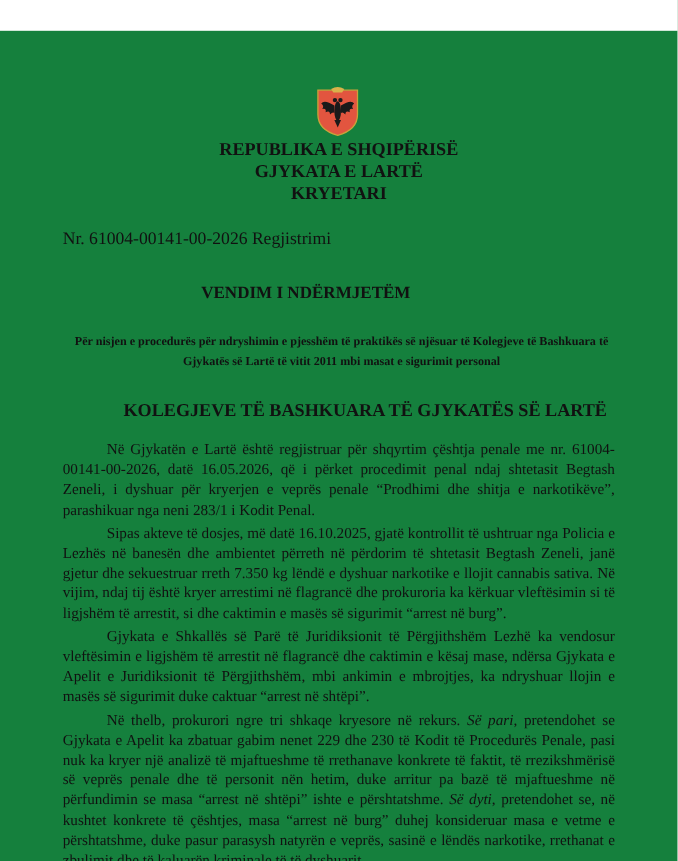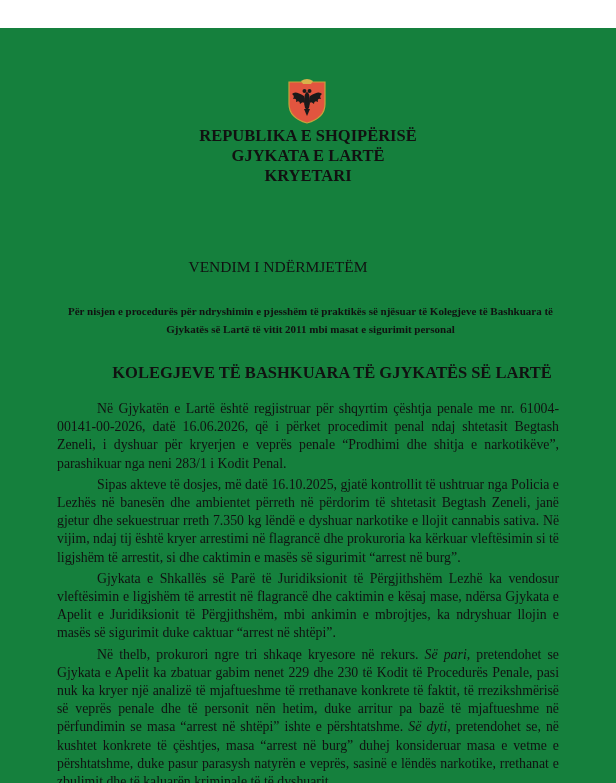--- a/index.html
+++ b/index.html
@@ -4,21 +4,21 @@
 <style>
   html, body { margin: 0; padding: 0; background: #ffffff; }
   body { width: 616px; height: 783px; overflow: hidden; position: relative; font-family: "Liberation Serif", "DejaVu Serif", serif; color: #111; }
   .page { position: absolute; left: 0; top: 0; width: 616px; height: 783px; background: #15803d; margin-top: 28px; }
   .emblem { position: absolute; left: 287px; top: 50px; width: 40px; height: 46px; }
   .header { position: absolute; left: 0; width: 616px; text-align: center; font-weight: bold; font-size: 16.5px; line-height: 20px; }
   .h1 { top: 98px; }
   .h2 { top: 118px; }
   .h3 { top: 138px; }
   .nr { position: absolute; left: 57px; top: 181px; font-size: 16px; }
-  .vendim { position: absolute; left: 0; width: 556px; text-align: center; top: 230px; font-weight: normal; font-size: 15.5px; }
+  .vendim { position: absolute; left: 0; width: 556px; text-align: center; top: 230px; font-weight: bold; font-size: 15.5px; }
   .subject { position: absolute; left: 58px; width: 505px; top: 274px; text-align: center; font-weight: bold; font-size: 11px; line-height: 18px; }
   .kolegje { position: absolute; left: 0; width: 616px; top: 335px; text-align: center; padding-left: 48px; box-sizing: border-box; font-weight: bold; font-size: 16.5px; }
   .body { position: absolute; left: 57px; width: 502px; top: 372px; font-size: 13.8px; line-height: 18.2px; text-align: justify; }
   .body p { margin: 0 0 3px 0; text-indent: 40px; }
   .body em { font-style: italic; }
 </style>
 </head>
 <body>
 
 <div class="page">
@@ -33,27 +33,28 @@
       <circle cx="17.5" cy="13" r="2"></circle>
       <circle cx="22.5" cy="13" r="2"></circle>
       <path d="M17 31 L20 38 L23 31 Z"></path>
     </g>
   </svg>
 
   <div class="header h1">REPUBLIKA E SHQIPËRISË</div>
   <div class="header h3">KRYETARI</div>
   <div class="header h2">GJYKATA E LARTË</div>
 
+  <div class="nr">Nr. 61004-00141-00-2026 Regjistrimi</div>
 
   <div class="vendim">VENDIM I NDËRMJETËM</div>
 
   <div class="subject">Për nisjen e procedurës për ndryshimin e pjesshëm të praktikës së njësuar të Kolegjeve të Bashkuara të Gjykatës së Lartë të vitit 2011 mbi masat e sigurimit personal</div>
 
   <div class="kolegje">KOLEGJEVE TË BASHKUARA TË GJYKATËS SË LARTË</div>
 
   <div class="body">
-    <p>Në Gjykatën e Lartë është regjistruar për shqyrtim çështja penale me nr. 61004-00141-00-2026, datë 16.06.2026, që i përket procedimit penal ndaj shtetasit Begtash Zeneli, i dyshuar për kryerjen e veprës penale “Prodhimi dhe shitja e narkotikëve”, parashikuar nga neni 283/1 i Kodit Penal.</p>
+    <p>Në Gjykatën e Lartë është regjistruar për shqyrtim çështja penale me nr. 61004-00141-00-2026, datë 16.05.2026, që i përket procedimit penal ndaj shtetasit Begtash Zeneli, i dyshuar për kryerjen e veprës penale “Prodhimi dhe shitja e narkotikëve”, parashikuar nga neni 283/1 i Kodit Penal.</p>
     <p>Sipas akteve të dosjes, më datë 16.10.2025, gjatë kontrollit të ushtruar nga Policia e Lezhës në banesën dhe ambientet përreth në përdorim të shtetasit Begtash Zeneli, janë gjetur dhe sekuestruar rreth 7.350 kg lëndë e dyshuar narkotike e llojit cannabis sativa. Në vijim, ndaj tij është kryer arrestimi në flagrancë dhe prokuroria ka kërkuar vleftësimin si të ligjshëm të arrestit, si dhe caktimin e masës së sigurimit “arrest në burg”.</p>
     <p>Gjykata e Shkallës së Parë të Juridiksionit të Përgjithshëm Lezhë ka vendosur vleftësimin e ligjshëm të arrestit në flagrancë dhe caktimin e kësaj mase, ndërsa Gjykata e Apelit e Juridiksionit të Përgjithshëm, mbi ankimin e mbrojtjes, ka ndryshuar llojin e masës së sigurimit duke caktuar “arrest në shtëpi”.</p>
     <p><span>Në thelb, prokurori ngre tri shkaqe kryesore në rekurs. </span><em>Së pari</em><span>, pretendohet se Gjykata e Apelit ka zbatuar gabim nenet 229 dhe 230 të Kodit të Procedurës Penale, pasi nuk ka kryer një analizë të mjaftueshme të rrethanave konkrete të faktit, të rrezikshmërisë së veprës penale dhe të personit nën hetim, duke arritur pa bazë të mjaftueshme në përfundimin se masa “arrest në shtëpi” ishte e përshtatshme. </span><em>Së dyti</em><span>, pretendohet se, në kushtet konkrete të çështjes, masa “arrest në burg” duhej konsideruar masa e vetme e përshtatshme, duke pasur parasysh natyrën e veprës, sasinë e lëndës narkotike, rrethanat e zbulimit dhe të kaluarën kriminale të të dyshuarit. </span></p>
   </div>
 
 </div>
 
 </body></html>

